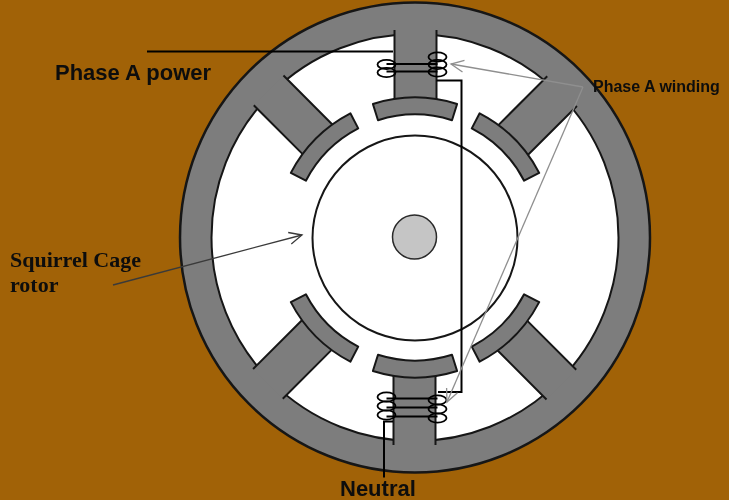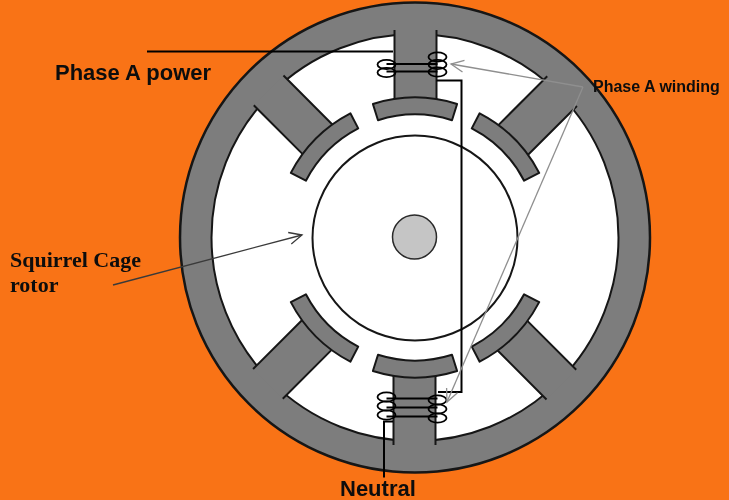--- a/index.html
+++ b/index.html
@@ -1,17 +1,17 @@
 <!DOCTYPE html>
 <html><head>
 <meta charset="utf-8">
 <style>
   html,body{margin:0;padding:0;background:#fff;}
   .stage{
-    position:relative;width:729px;height:500px;background:#f97316;
+    position:relative;width:729px;height:500px;background:#a16207;
     font-family:"Liberation Sans",sans-serif;overflow:hidden;
   }
   svg{display:block;}
   text{user-select:none;}
   .lbl-sans{font-family:"Liberation Sans",sans-serif;font-weight:bold;fill:#0d0d0d;}
   .lbl-serif{font-family:"Liberation Serif",serif;font-weight:bold;fill:#0d0d0d;}
 </style>
 </head>
 <body>
 

